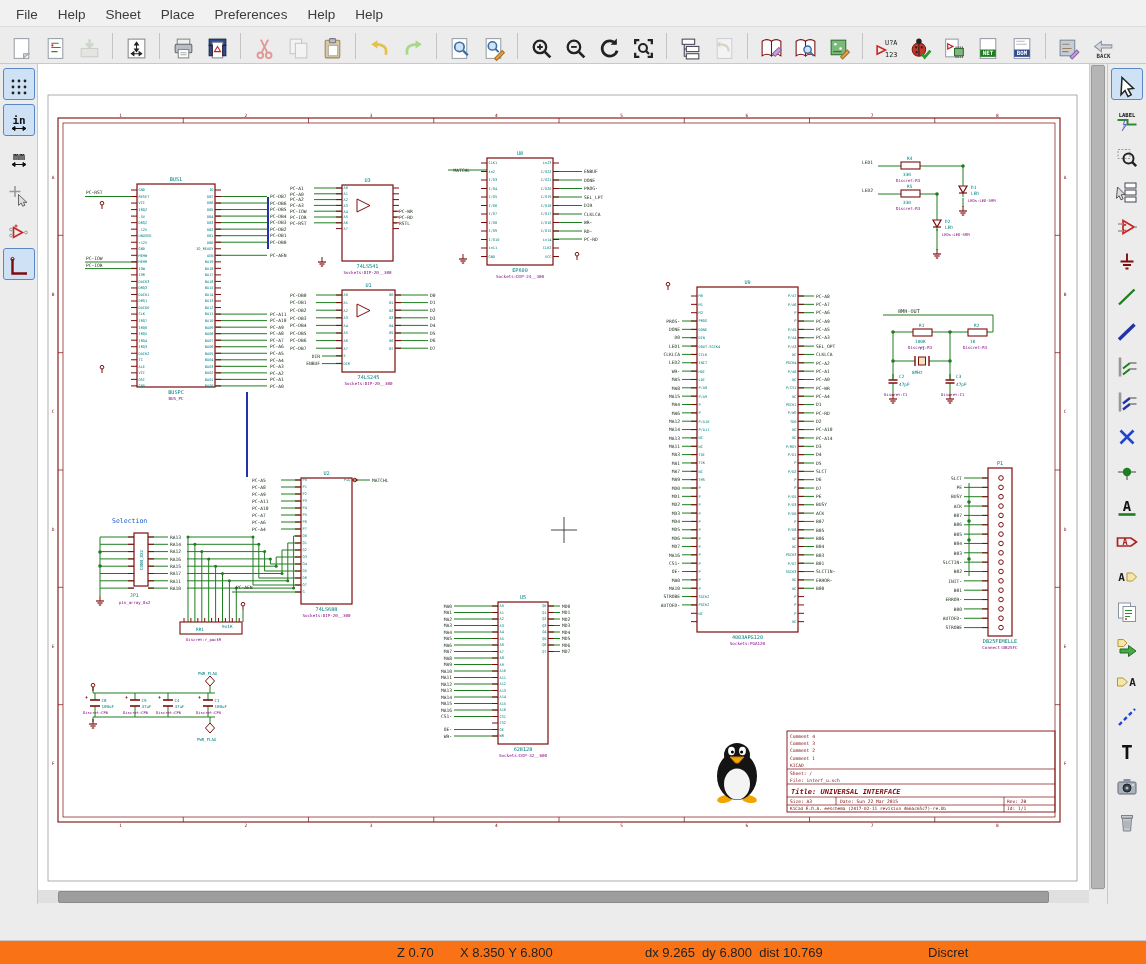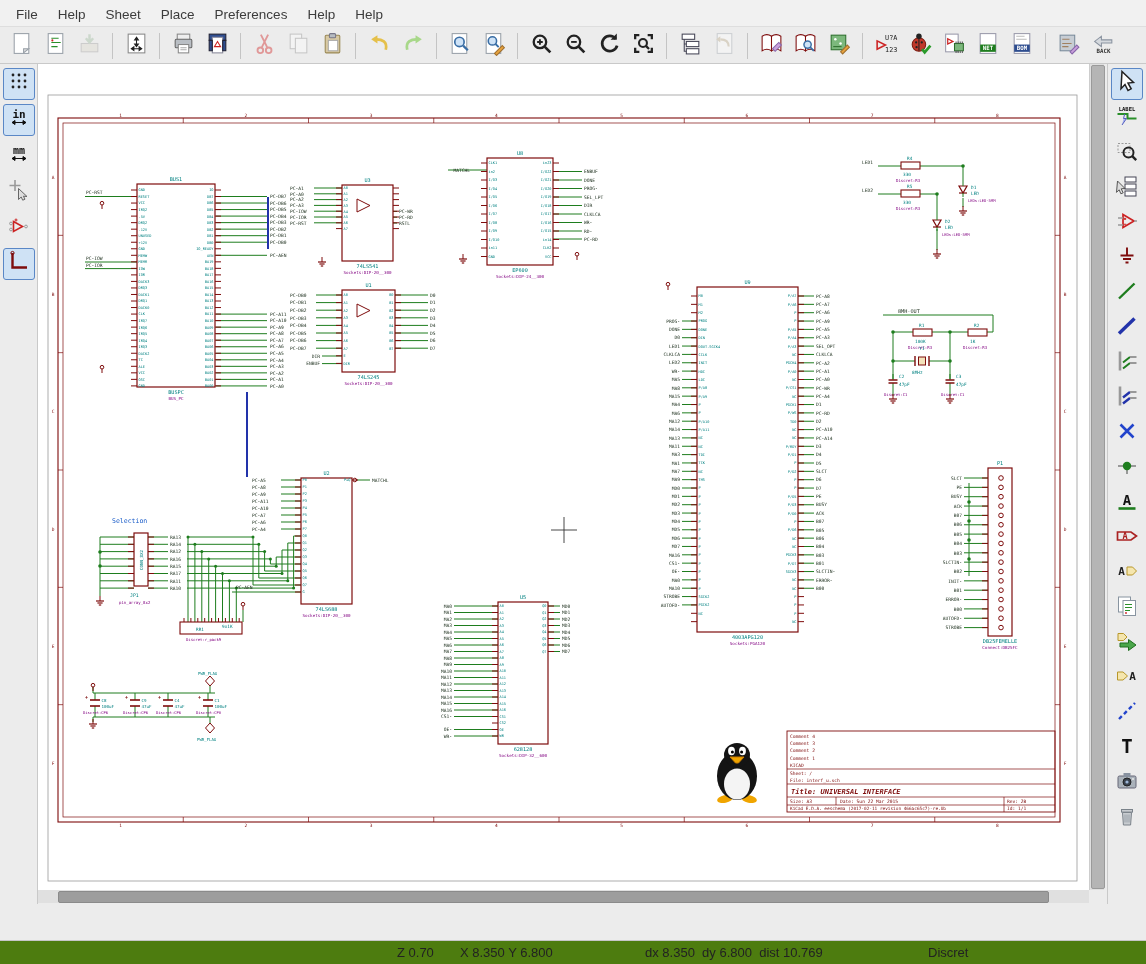--- a/index.html
+++ b/index.html
@@ -1,33 +1,33 @@
 <!DOCTYPE html>
 <html><head>
 <meta charset="utf-8">
 <style>
   html,body{margin:0;padding:0;background:#ececec;font-family:"Liberation Sans",sans-serif;}
   #app{position:relative;width:1146px;height:964px;background:#ececec;overflow:hidden;}
   #menubar{position:absolute;left:0;top:0;width:100%;height:27px;background:#f1f1f1;border-bottom:1px solid #dedede;display:flex;align-items:flex-end;padding-left:6px;box-sizing:border-box;}
   .menu-item{padding:4px 10px;font-size:13.5px;color:#3c3c3c;}
   #tbtop{position:absolute;left:0;top:28px;width:100%;height:36px;background:#ececec;border-bottom:1px solid #c9c9c9;display:flex;align-items:center;padding-left:4px;box-sizing:border-box;}
-  .tbtn{width:30px;height:30px;border-radius:3px;display:flex;align-items:flex-start;justify-content:center;margin:0 1px;border:1px solid transparent;flex:0 0 auto;}
+  .tbtn{width:30px;height:30px;border-radius:3px;display:flex;align-items:flex-end;justify-content:center;margin:0 1px;border:1px solid transparent;flex:0 0 auto;}
   .tbtn.active{background:#cfe2f5;border-color:#5a87c6;}
   .tbtn.disabled{opacity:.38;}
   .sep{width:1px;height:26px;background:#c4c4c4;margin:0 6px;flex:0 0 auto;}
   #tbleft{position:absolute;left:0;top:64px;width:38px;height:840px;background:#ececec;border-right:1px solid #c9c9c9;display:flex;flex-direction:column;align-items:center;padding-top:2px;box-sizing:border-box;}
   #tbleft .tbtn{margin:2px 0;}
   #tbright{position:absolute;left:1107px;top:64px;width:39px;height:840px;background:#ececec;border-left:1px solid #c9c9c9;display:flex;flex-direction:column;align-items:center;padding-top:2px;box-sizing:border-box;}
   #tbright .tbtn{margin:1.5px 0;}
   #canvas{position:absolute;left:38px;top:64px;width:1051px;height:826px;background:#ffffff;overflow:hidden;}
   #vscroll{position:absolute;left:1089px;top:64px;width:15px;height:826px;background:#e0e0e0;border-left:1px solid #cdcdcd;box-sizing:border-box;}
   #vthumb{position:absolute;left:1px;top:1px;width:12px;height:822px;background:#b5b5b5;border:1px solid #9a9a9a;border-radius:2px;}
   #hscroll{position:absolute;left:38px;top:890px;width:1051px;height:13px;background:#e0e0e0;}
   #hthumb{position:absolute;left:20px;top:1px;width:989px;height:10px;background:#9d9d9d;border:1px solid #8a8a8a;border-radius:2px;}
-  #statusbar{position:absolute;left:0;top:940px;width:100%;height:24px;background:#4d7c0f;border-top:1px solid #c6c6c6;font-size:13px;color:#222;}
+  #statusbar{position:absolute;left:0;top:940px;width:100%;height:24px;background:#f97316;border-top:1px solid #c6c6c6;font-size:13px;color:#222;}
   .status-cell{position:absolute;top:4px;white-space:pre;}
   svg text{font-family:"DejaVu Sans Mono","Liberation Mono",monospace;}
 </style>
 </head>
 <body>
 
 <div id="app">
   <div id="menubar">
       <div class="menu-item">File</div>
       <div class="menu-item">Help</div>
@@ -1836,16 +1836,16 @@
         <svg width="24" height="24" viewBox="0 0 24 24">
           <path d="M7.5 8.5h9l-.9 12.5H8.4z" fill="#c8ccd0" stroke="#7a828a"></path>
           <rect x="6.5" y="5.5" width="11" height="2.6" fill="#c8ccd0" stroke="#7a828a"></rect>
           <path d="M10 10.5v8M12 10.5v8M14 10.5v8" stroke="#98a0a8"></path>
         </svg>
       </div>
     </div>
   <div id="statusbar">
     <span class="status-cell" style="left:397px">Z 0.70</span>
     <span class="status-cell" style="left:460px">X 8.350 Y 6.800</span>
-    <span class="status-cell" style="left:645px">dx 8.350  dy 6.800  dist 10.769</span>
+    <span class="status-cell" style="left:645px">dx 9.265  dy 6.800  dist 10.769</span>
     <span class="status-cell" style="left:928px">Discret</span>
   </div>
 </div>
 
 </body></html>

